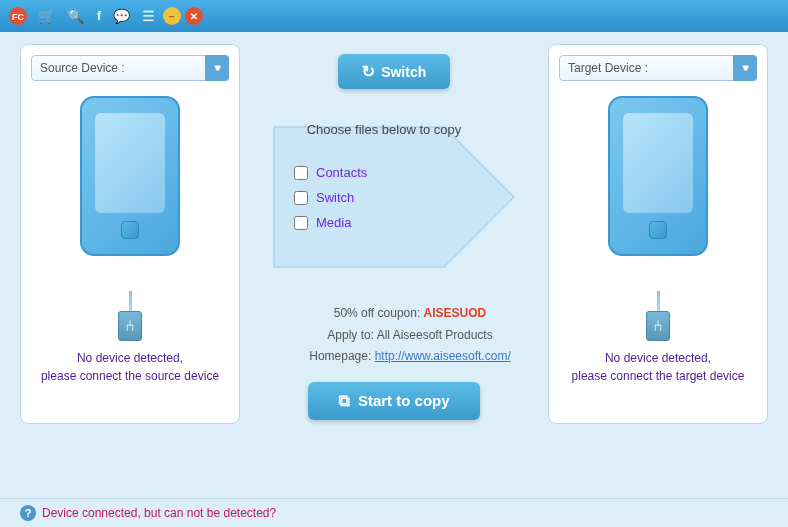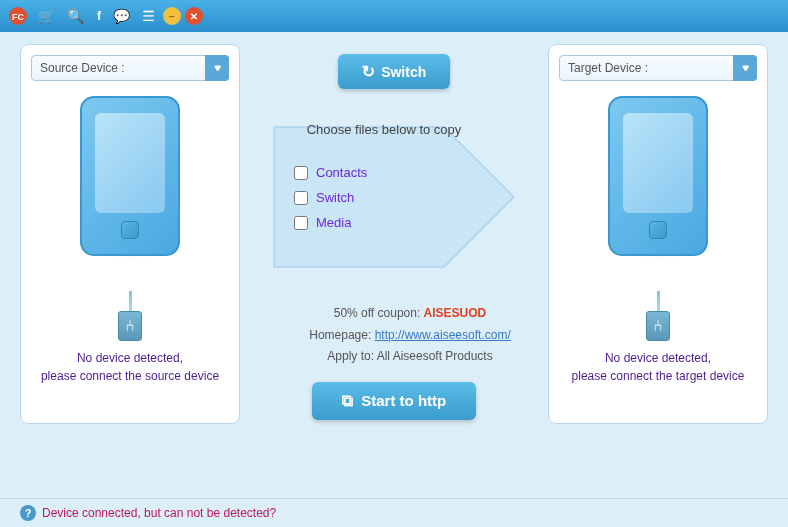--- a/index.html
+++ b/index.html
@@ -432,30 +432,30 @@
             <label class="checkbox-label" for="cb-media">Media</label>
           </div>
         </div>
       </div>
 
       <div class="coupon-section">
         <div>
           <span>50% off coupon:</span>
           <span class="coupon-code">AISESUOD</span>
         </div>
+        <div>Apply to: All Aiseesoft Products</div>
         <div>
           <span>Homepage:</span>
           <span class="coupon-link">http://www.aiseesoft.com/</span>
         </div>
-        <div>Apply to: All Aiseesoft Products</div>
       </div>
 
       <button class="start-copy-btn">
         <span style="font-size:16px;">⧉</span>
-        <span>Start to http</span>
+        <span>Start to copy</span>
       </button>
     </div>
 
     <div class="device-panel">
       <div class="select-wrapper">
         <select>
           <option>Target Device :</option>
         </select>
         <div class="select-bg"></div>
       </div>

